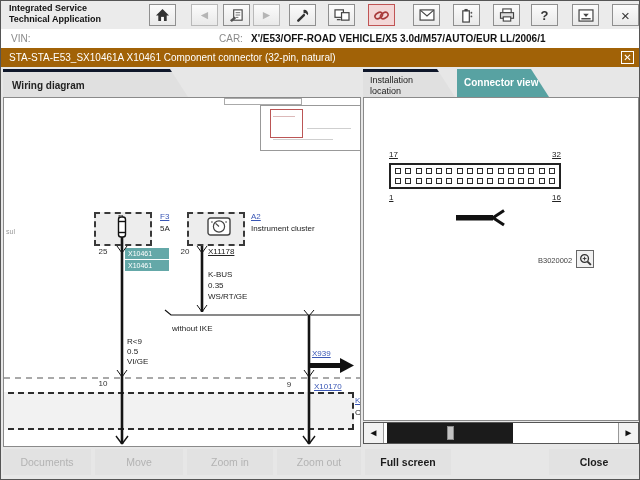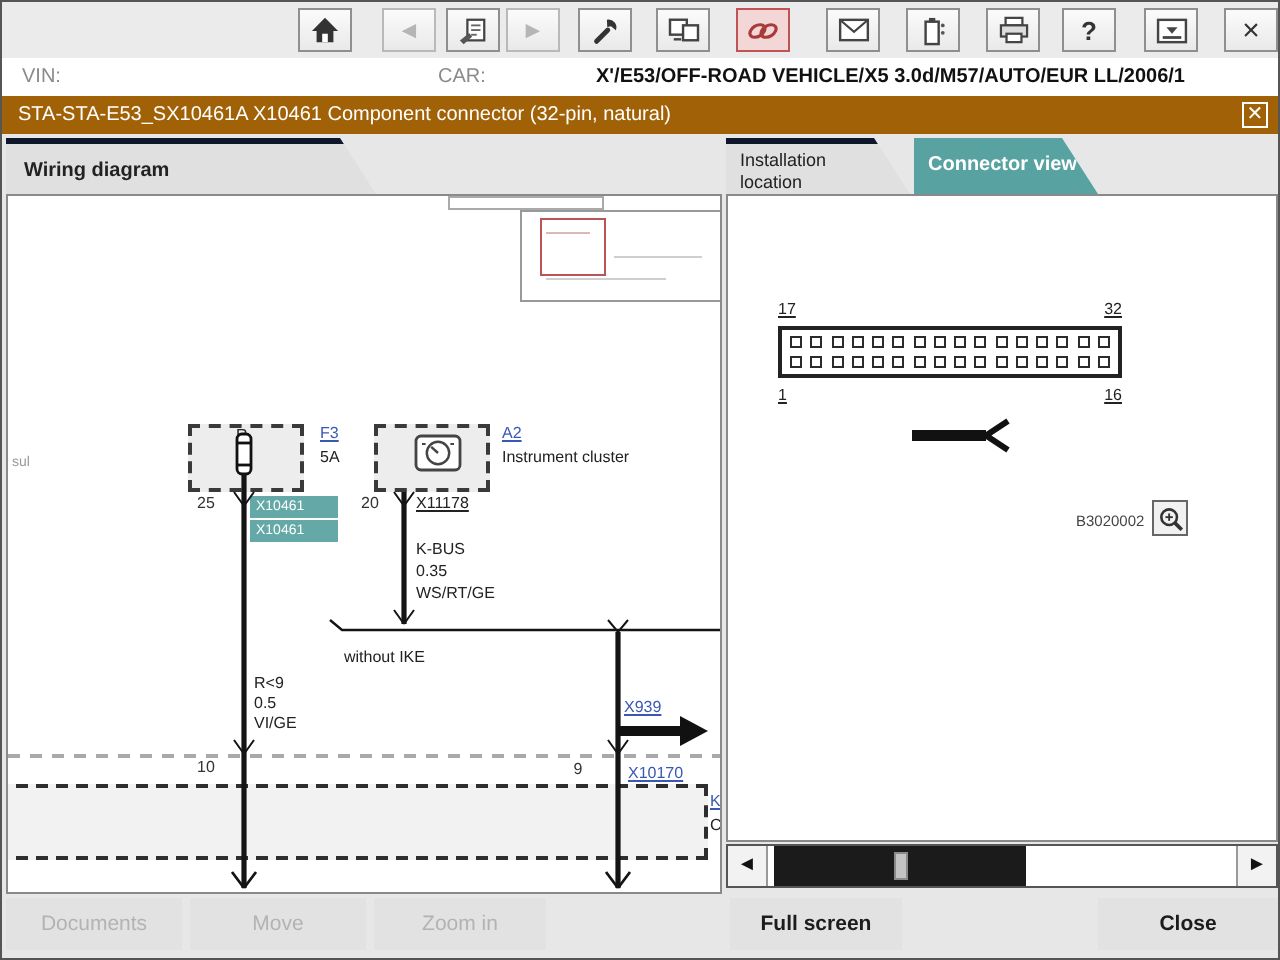--- a/index.html
+++ b/index.html
@@ -8,21 +8,21 @@
   
   .toolbar{position:absolute;left:0;top:0;width:100%;height:28px;background:#ebebeb;border-bottom:1px solid #d6d6d6;}
   .app-title{position:absolute;left:8px;top:2px;font-size:9px;font-weight:bold;color:#111;line-height:11px;}
   .tbtn{position:absolute;top:3px;width:27px;height:22px;background:linear-gradient(#fbfbfb,#e9e9e9);border:1px solid #8f8f8f;box-sizing:border-box;display:flex;align-items:center;justify-content:center;padding:0;font-size:12px;color:#333;}
   .tbtn.disabled{color:#b5b5b5;border-color:#b9b9b9;}
   .tbtn.active-red{background:#f3d7d7;border-color:#c05454;}
   .tbtn svg{display:block;}
   
   .vinrow{position:absolute;left:0;top:28px;width:100%;height:19px;background:#ffffff;border-bottom:1px solid #c9c9c9;font-size:10px;}
   .vinrow .lbl{position:absolute;top:4px;color:#8a8a8a;}
-  .vinrow .val{position:absolute;top:4px;color:#111;font-weight:bold;white-space:nowrap;margin-left:47px;}
+  .vinrow .val{position:absolute;top:4px;color:#111;font-weight:bold;white-space:nowrap;}
   
   .titlebar{position:absolute;left:0;top:47px;width:100%;height:19px;background:#a16207;color:#fff;font-size:10px;}
   .titlebar .txt{position:absolute;left:8px;top:4px;}
   .tclose{position:absolute;right:5px;top:3px;width:13px;height:13px;border:1px solid #fff;color:#fff;font-size:10px;line-height:12px;text-align:center;box-sizing:border-box;}
   
   .tab{position:absolute;top:68px;height:28px;box-sizing:border-box;clip-path:polygon(0 0,calc(100% - 18px) 0,100% 100%,0 100%);}
   .tab.inactive{background:#e0e0e0;border-top:3px solid #0f172a;color:#222;}
   .tab.active{background:#58a2a2;color:#fff;}
   .tab .one{position:absolute;left:9px;top:8px;font-size:10px;font-weight:bold;}
   .tab .l1{position:absolute;left:7px;top:3px;font-size:9px;}
@@ -62,20 +62,24 @@
   .fbtn{position:absolute;top:448px;height:26px;background:#e2e2e2;border:0;font-size:10.5px;color:#1c1c1c;}
   .fbtn.disabled{color:#b3b3b3;}
   svg{overflow:visible;}
 </style>
 </head>
 <body>
 
 <div id="frame">
 
   <div class="toolbar">
+    <div class="app-title">
+      <div>Integrated Service</div>
+      <div>Technical Application</div>
+    </div>
     <button class="tbtn" style="left:148px">
       <svg width="15" height="14" viewBox="0 0 16 15">
           <path d="M8 1 L15 8 H12.5 V14 H3.5 V8 H1 Z" fill="#333"></path>
           <rect x="6.5" y="9.5" width="3" height="4.5" fill="#fff"></rect>
         </svg>
     </button>
     <button class="tbtn disabled" style="left:190px">
         <span>◄</span>
       </button>
     <button class="tbtn" style="left:222px">
@@ -315,16 +319,17 @@
     <button class="sbtn left">◄</button>
     <div class="sthumb">
       <div class="sgrip"></div>
     </div>
     <button class="sbtn right">►</button>
   </div>
 
   <button class="fbtn disabled" style="left:2px;width:88px;">Documents</button>
   <button class="fbtn disabled" style="left:94px;width:88px;">Move</button>
   <button class="fbtn disabled" style="left:186px;width:86px;">Zoom in</button>
+  <button class="fbtn disabled" style="left:276px;width:84px;">Zoom out</button>
   <button class="fbtn" style="left:364px;width:86px;font-weight:bold;">Full screen</button>
   <button class="fbtn" style="left:548px;width:90px;font-weight:bold;">Close</button>
 
 </div>
 
 </body></html>

